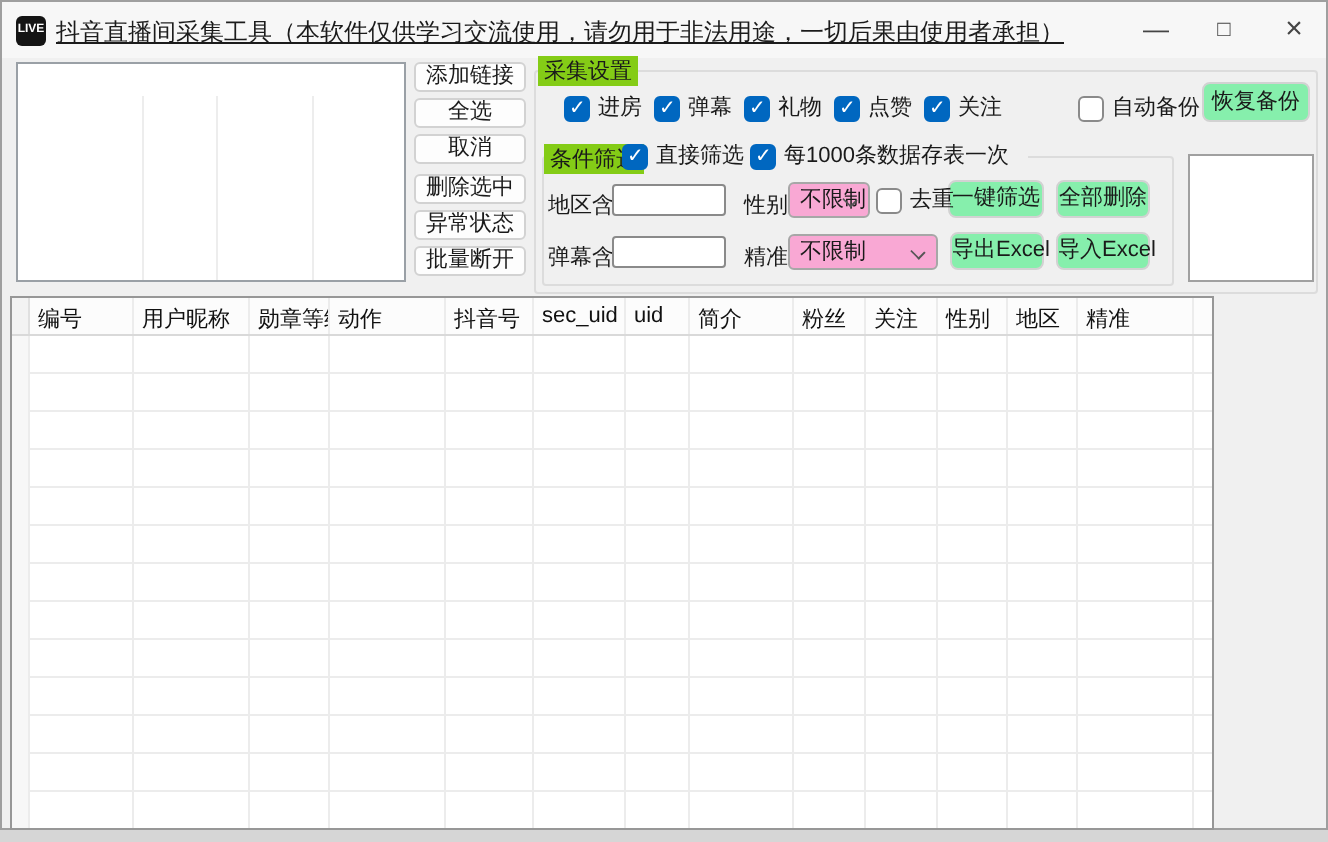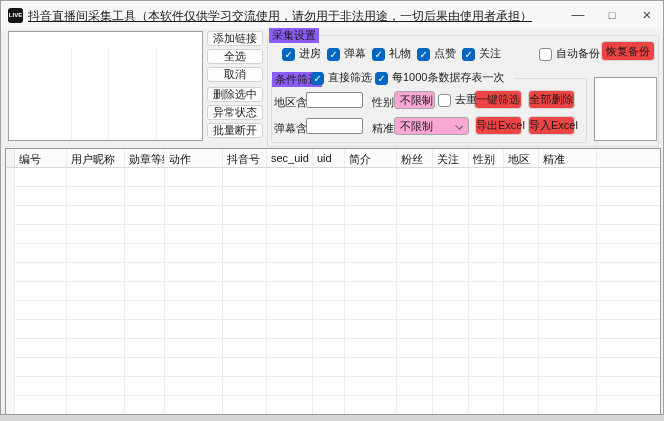--- a/index.html
+++ b/index.html
@@ -32,21 +32,21 @@
 
   
   .abtn { position:absolute; left:206px; width:56px; height:15px; background:#fdfdfd;
     border:1px solid #d2d2d2; border-radius:3px; font-size:11px; color:#1a1a1a;
     text-align:center; line-height:13px; cursor:default; white-space:nowrap; overflow:hidden; }
 
   
   .groupbox { position:absolute; border:1px solid #dcdcdc; border-radius:2px; }
   .gb1 { left:266px; top:34px; width:392px; height:112px; }
   .gb2 { left:270px; top:77px; width:316px; height:65px; }
-  .gblabel { position:absolute; font-size:11px; color:#1a1a1a; background:#8b5cf6;
+  .gblabel { position:absolute; font-size:11px; color:#1a1a1a; background:#84cc16;
     padding:0 3px; z-index:3; white-space:nowrap; }
   .mask { position:absolute; background:#f0f0f0; z-index:1; }
 
   
   .cbwrap { position:absolute; display:flex; align-items:flex-end; gap:4px; z-index:3; cursor:default; }
   .cb { width:13px; height:13px; border:1px solid #8a8a8a; border-radius:3px; background:#fff;
     flex:0 0 13px; position:relative; }
   .cb.checked { background:#0067c0; border-color:#0067c0; }
   .cb.checked::after { content:"✓"; position:absolute; left:1.5px; top:-1px;
     color:#fff; font-size:10px; line-height:14px; }
@@ -54,29 +54,29 @@
 
   
   .txt { position:absolute; height:16px; border:1px solid #8a8a8a; border-radius:2px;
     background:#fff; font-size:11px; padding:0 3px; z-index:2;
     font-family:"Liberation Sans","DejaVu Sans",sans-serif; }
   .combo { position:absolute; height:18px; background:#f9a8d4; border:1px solid #a7a7a7;
     border-radius:3px; font-size:11px; color:#1a1a1a; line-height:16px; padding-left:5px;
     z-index:2; cursor:default; }
   .combo .chev { position:absolute; right:6px; top:5px; width:6px; height:6px;
     border-right:1.3px solid #555; border-bottom:1.3px solid #555; transform:rotate(45deg) scaleY(.8); }
-  .fbtn { position:absolute; background:#ef4444; border:1px solid #d2d2d2; border-radius:4px;
+  .fbtn { position:absolute; background:#86efac; border:1px solid #d2d2d2; border-radius:4px;
     font-size:11px; color:#1a1a1a; text-align:center; z-index:2; cursor:default; white-space:nowrap; }
   .lbl { position:absolute; font-size:11px; color:#1a1a1a; z-index:2; white-space:nowrap; }
 
   .previewbox { position:absolute; left:593px; top:76px; width:63px; height:64px;
     background:#fff; border:1px solid #a0a0a0; z-index:2; }
 
   
-  .datagrid { position:absolute; left:4px; top:147px; width:656px; height:267px;
+  .datagrid { position:absolute; left:4px; top:147px; width:602px; height:267px;
     background:#fff; border:1px solid #979797; }
   .dg-head { display:flex; height:19px; background:#fcfcfc; border-bottom:1px solid #d9d9d9; }
   .dg-head .rh { width:9px; background:#f3f3f3; border-right:1px solid #e0e0e0; }
   .dg-head .th { font-size:11px; color:#111; padding:3px 0 0 4px; border-right:1px solid #ececec;
     white-space:nowrap; overflow:hidden; cursor:default; }
   .c0{width:52px}.c1{width:58px}.c2{width:40px}.c3{width:58px}.c4{width:44px}.c5{width:46px}
   .c6{width:32px}.c7{width:52px}.c8{width:36px}.c9{width:36px}.c10{width:35px}.c11{width:35px}
   .c12{width:58px}.c13{flex:1; border-right:none !important;}
   .dg-body { position:absolute; left:0; top:19px; right:0; bottom:0; display:flex;
     background:repeating-linear-gradient(180deg, transparent 0 18px, #ececec 18px 19px); }

